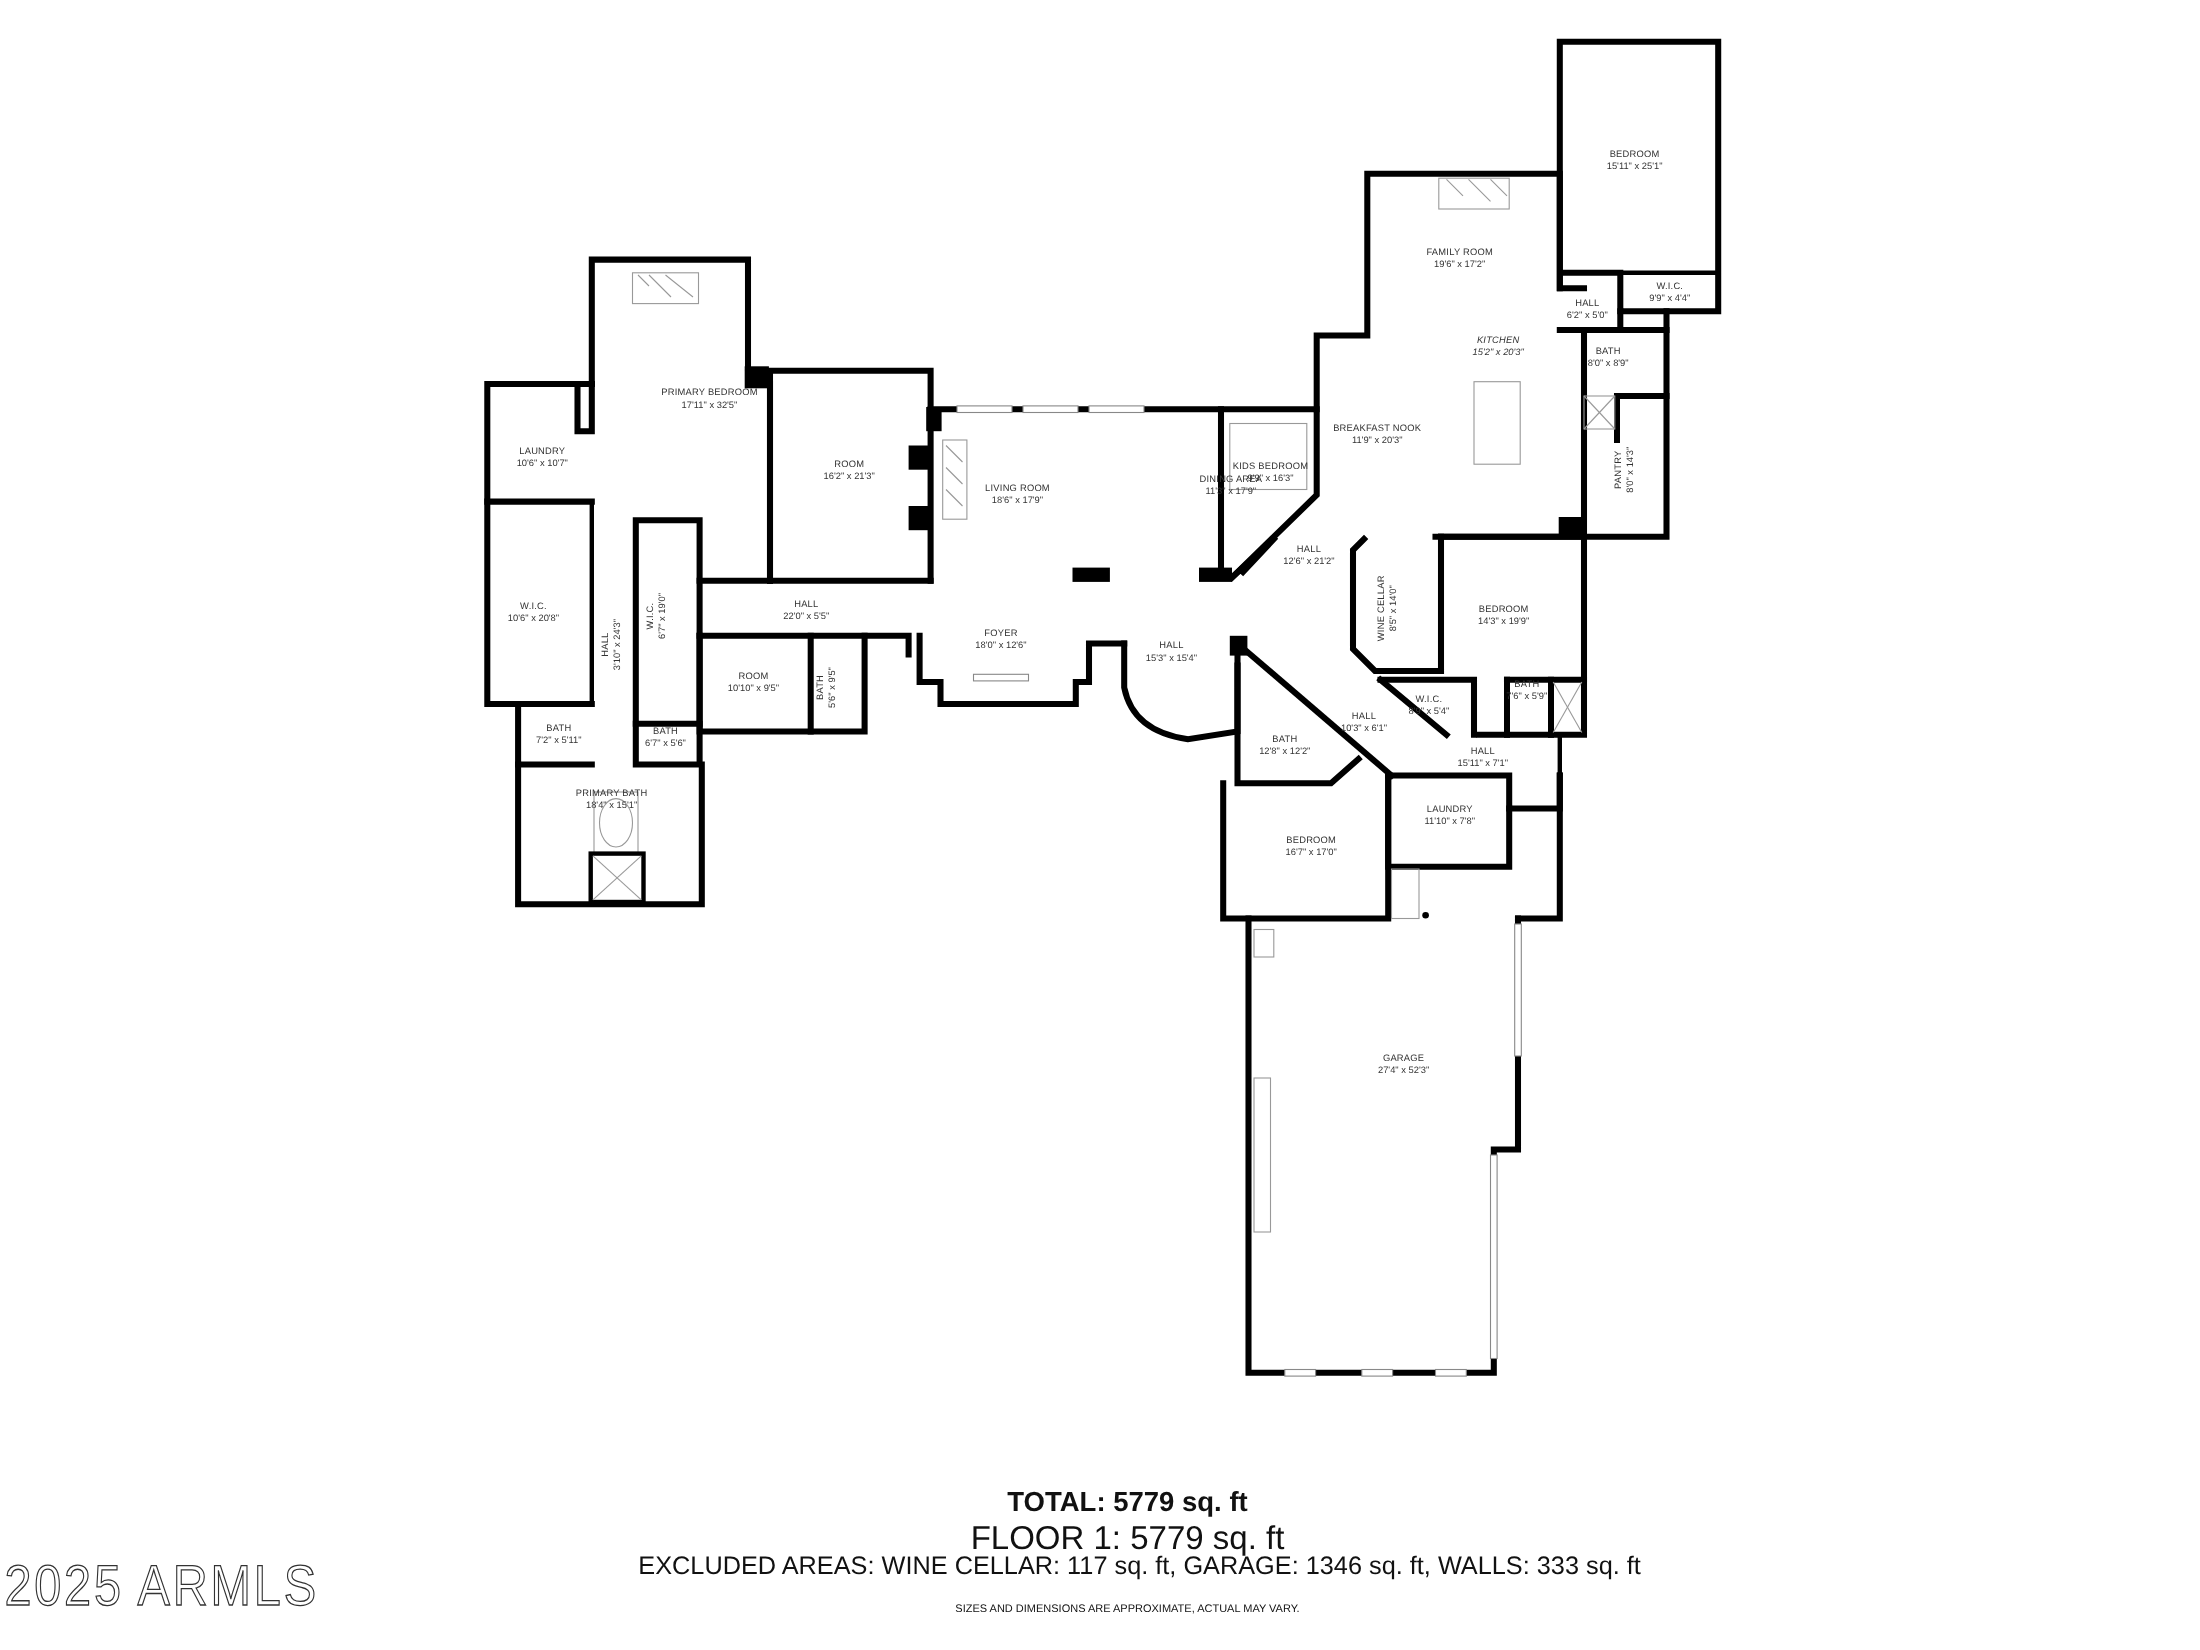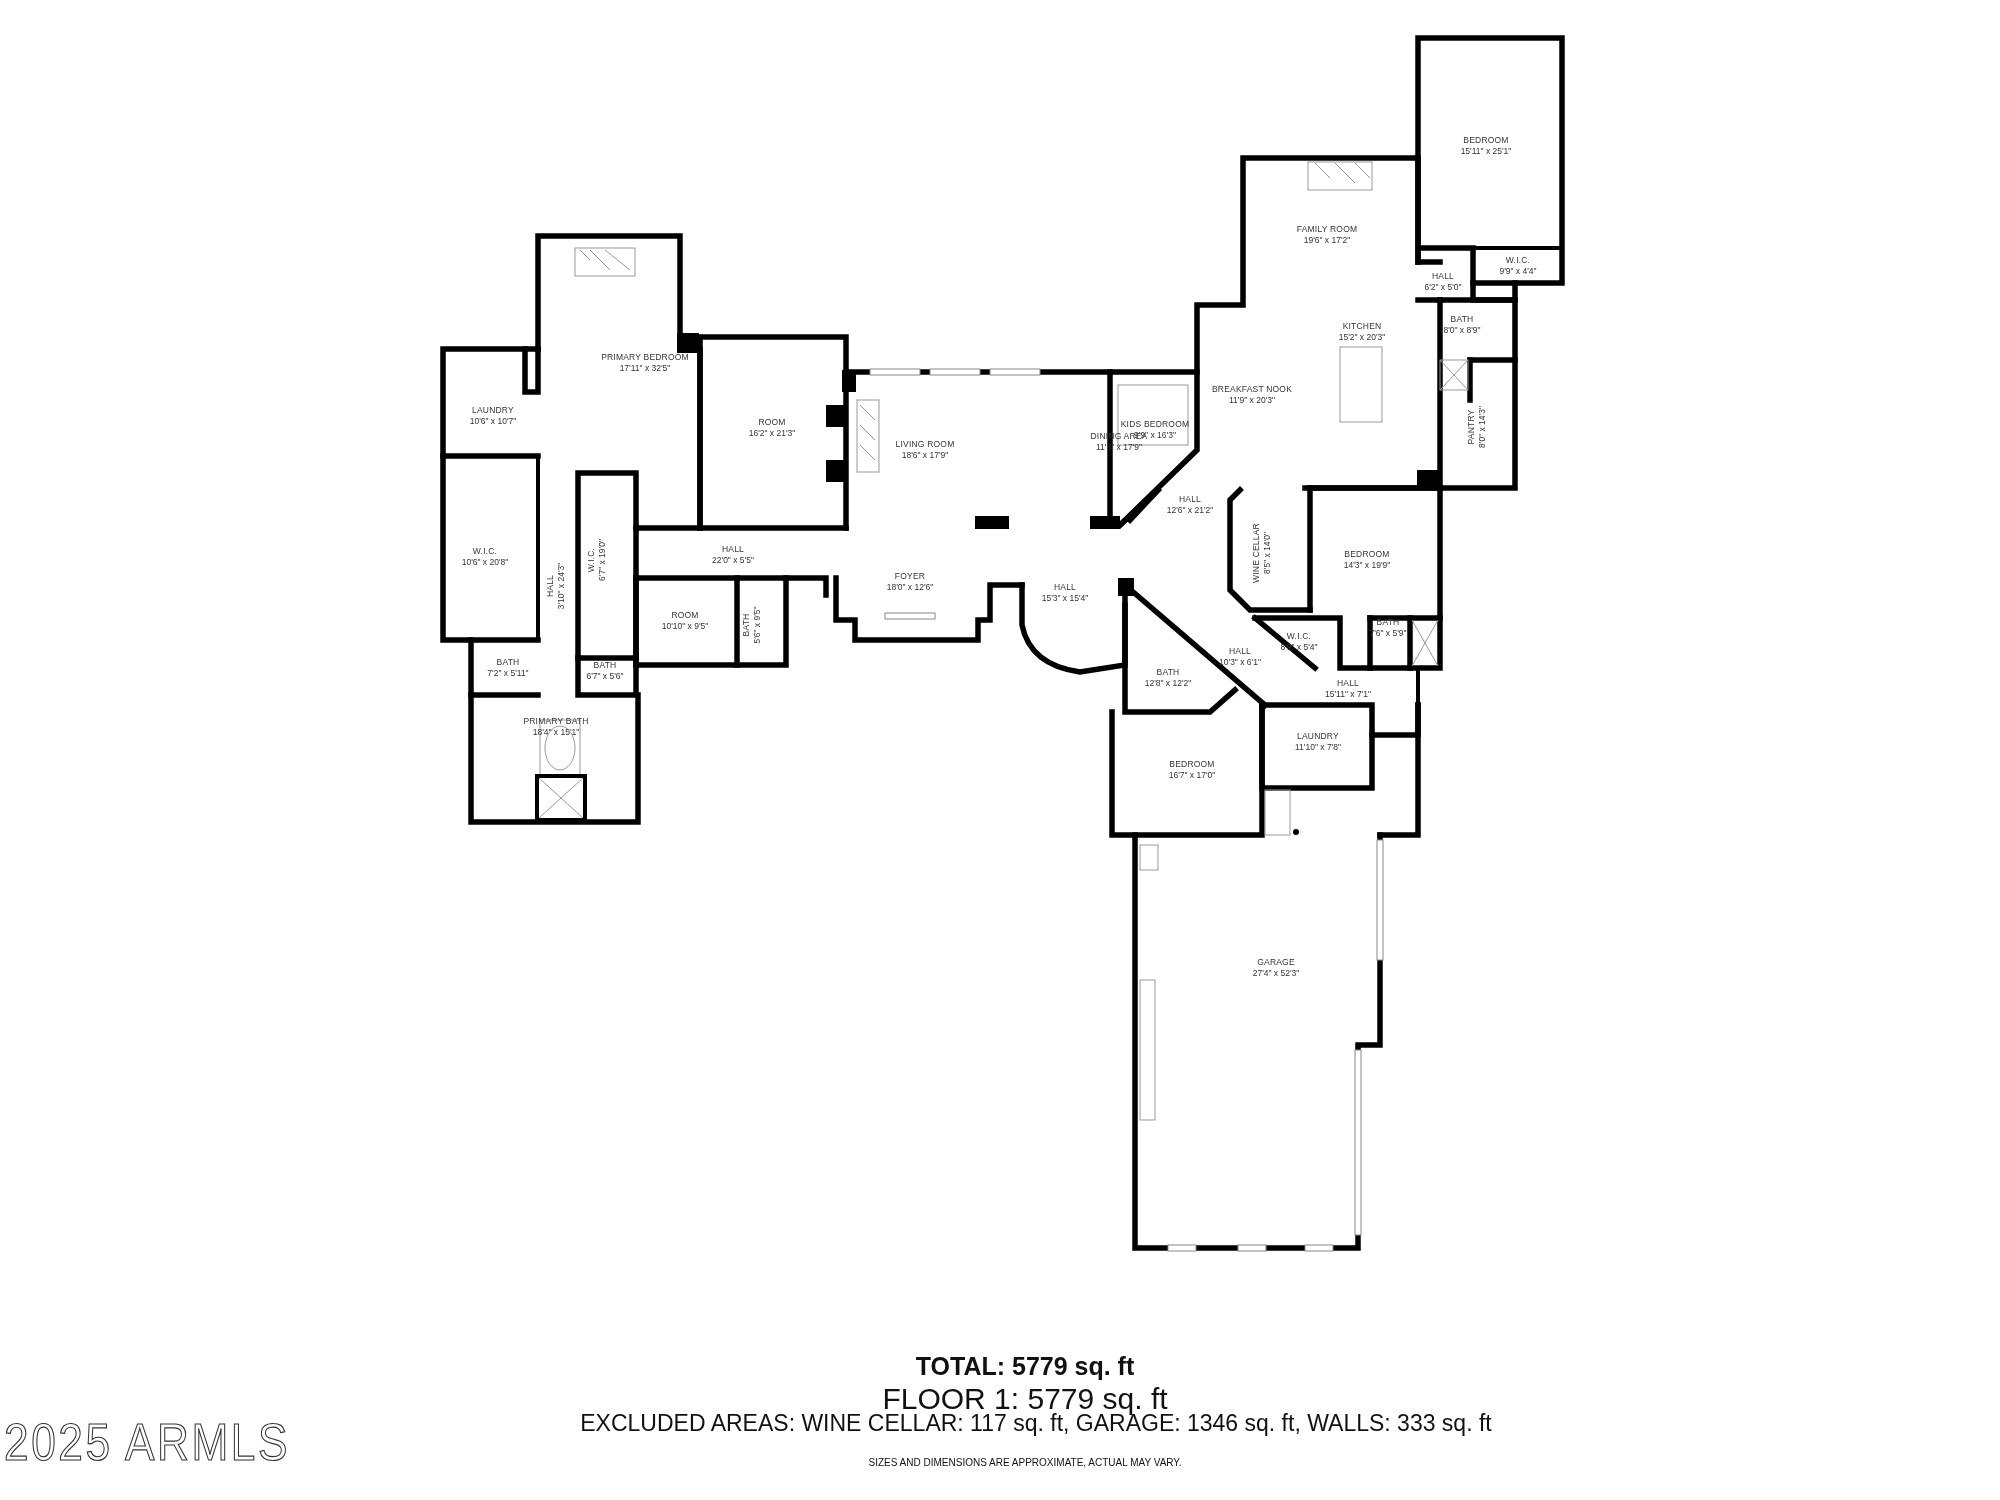--- a/index.html
+++ b/index.html
@@ -213,21 +213,21 @@
       <span class="dims">9'9" x 16'3"</span>
     </div>
     <div class="room-label" style="left: 1190px; top: 505px;">
       <span class="name">HALL</span>
       <span class="dims">12'6" x 21'2"</span>
     </div>
     <div class="room-label" style="left: 1252px; top: 395px;">
       <span class="name">BREAKFAST NOOK</span>
       <span class="dims">11'9" x 20'3"</span>
     </div>
-    <div class="room-label" style="left: 1362px; top: 332px;">
+    <div class="room-label" style="left: 1362px; top: 315px; font-style: italic;">
       <span class="name">KITCHEN</span>
       <span class="dims">15'2" x 20'3"</span>
     </div>
     <div class="room-label" style="left: 1327px; top: 235px;">
       <span class="name">FAMILY ROOM</span>
       <span class="dims">19'6" x 17'2"</span>
     </div>
     <div class="room-label" style="left: 1486px; top: 146px;">
       <span class="name">BEDROOM</span>
       <span class="dims">15'11" x 25'1"</span>

